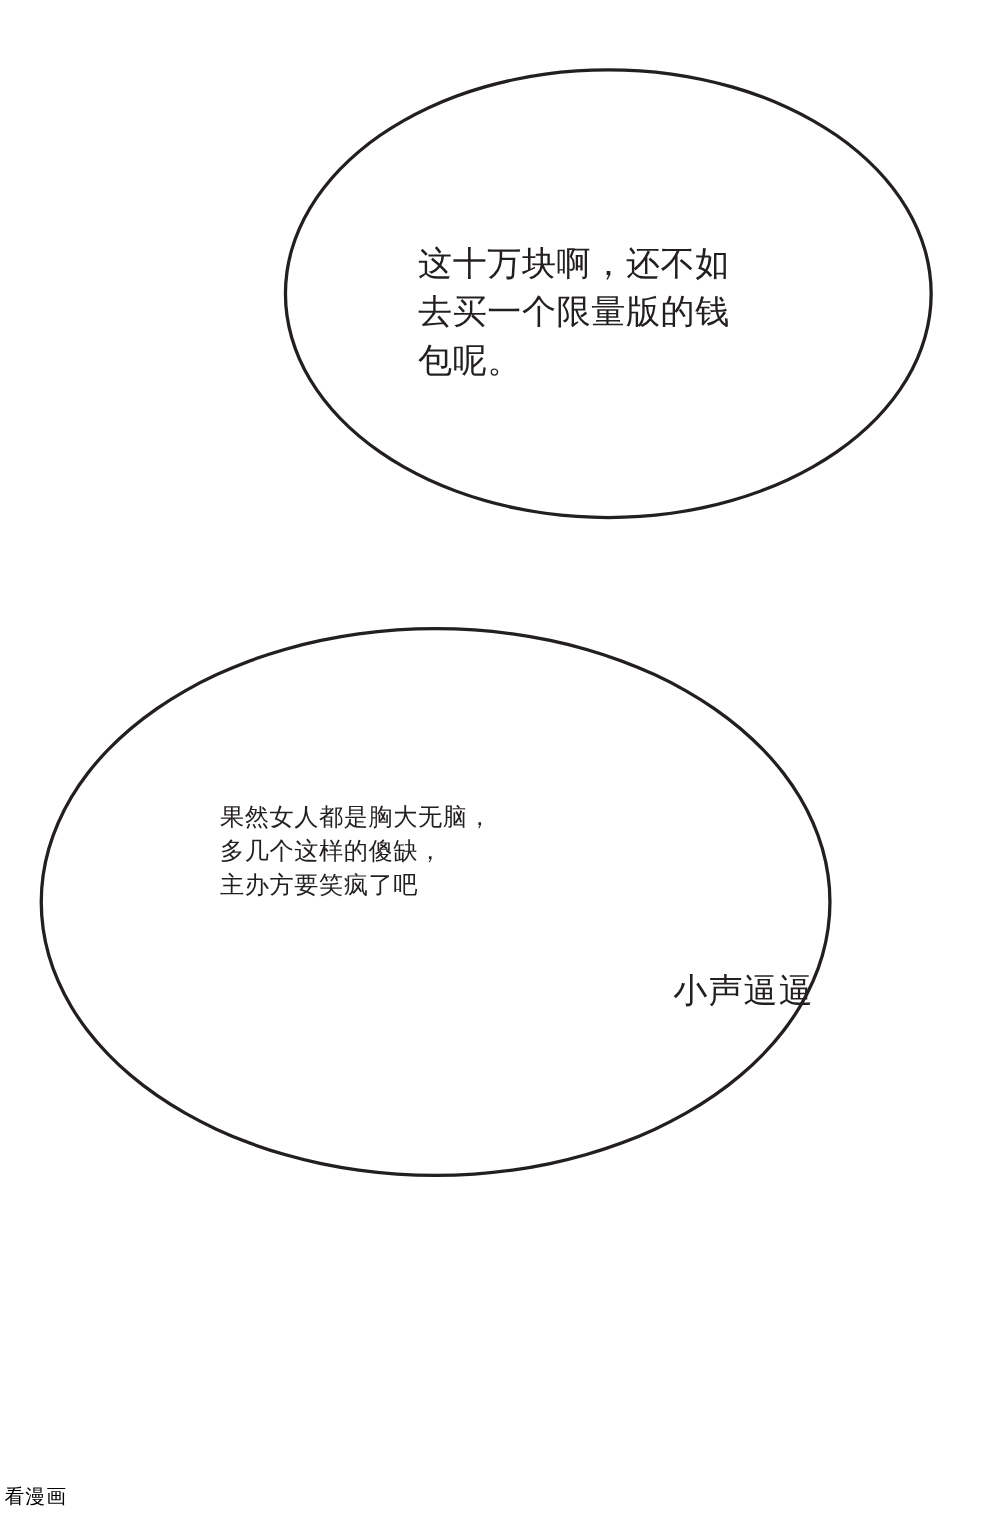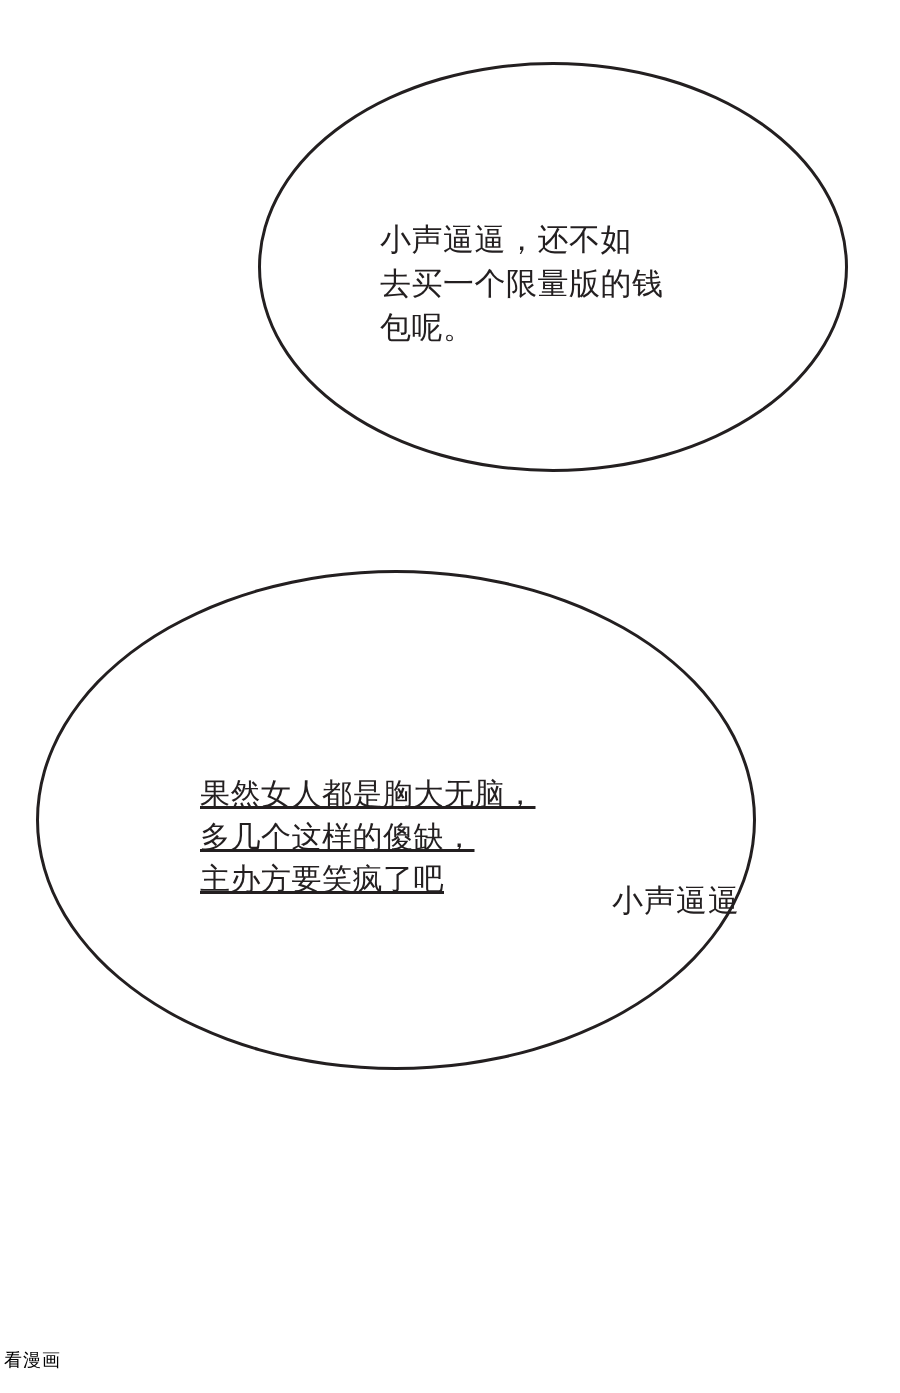--- a/index.html
+++ b/index.html
@@ -44,24 +44,23 @@
     letter-spacing: 0.5px;
   }
   #bubble-top-text {
     left: 380px;
     top: 218px;
     width: 420px;
     font-size: 31px;
   }
   #bubble-bottom-text {
     left: 200px;
-    top: 773px;
+    top: 727px;
     width: 520px;
-    font-size: 30px;
-    text-decoration: underline;
+    font-size: 22px;
   }
   #aside-text {
     position: absolute;
     left: 612px;
     top: 880px;
     font-size: 31px;
     color: #231f20;
     letter-spacing: 1px;
     text-align: right;
   }
@@ -73,21 +72,21 @@
     color: #000000;
     letter-spacing: 1px;
   }
 </style>
 </head>
 <body>
 
 <div class="page">
 
   <div class="bubble" id="bubble-top"></div>
-  <div class="bubble-text" id="bubble-top-text">小声逼逼，还不如
+  <div class="bubble-text" id="bubble-top-text">这十万块啊，还不如
 去买一个限量版的钱
 包呢。</div>
 
   <div class="bubble" id="bubble-bottom"></div>
   <div class="bubble-text" id="bubble-bottom-text">果然女人都是胸大无脑，
 多几个这样的傻缺，
 主办方要笑疯了吧</div>
 
   <div id="aside-text">小声逼逼</div>
 

